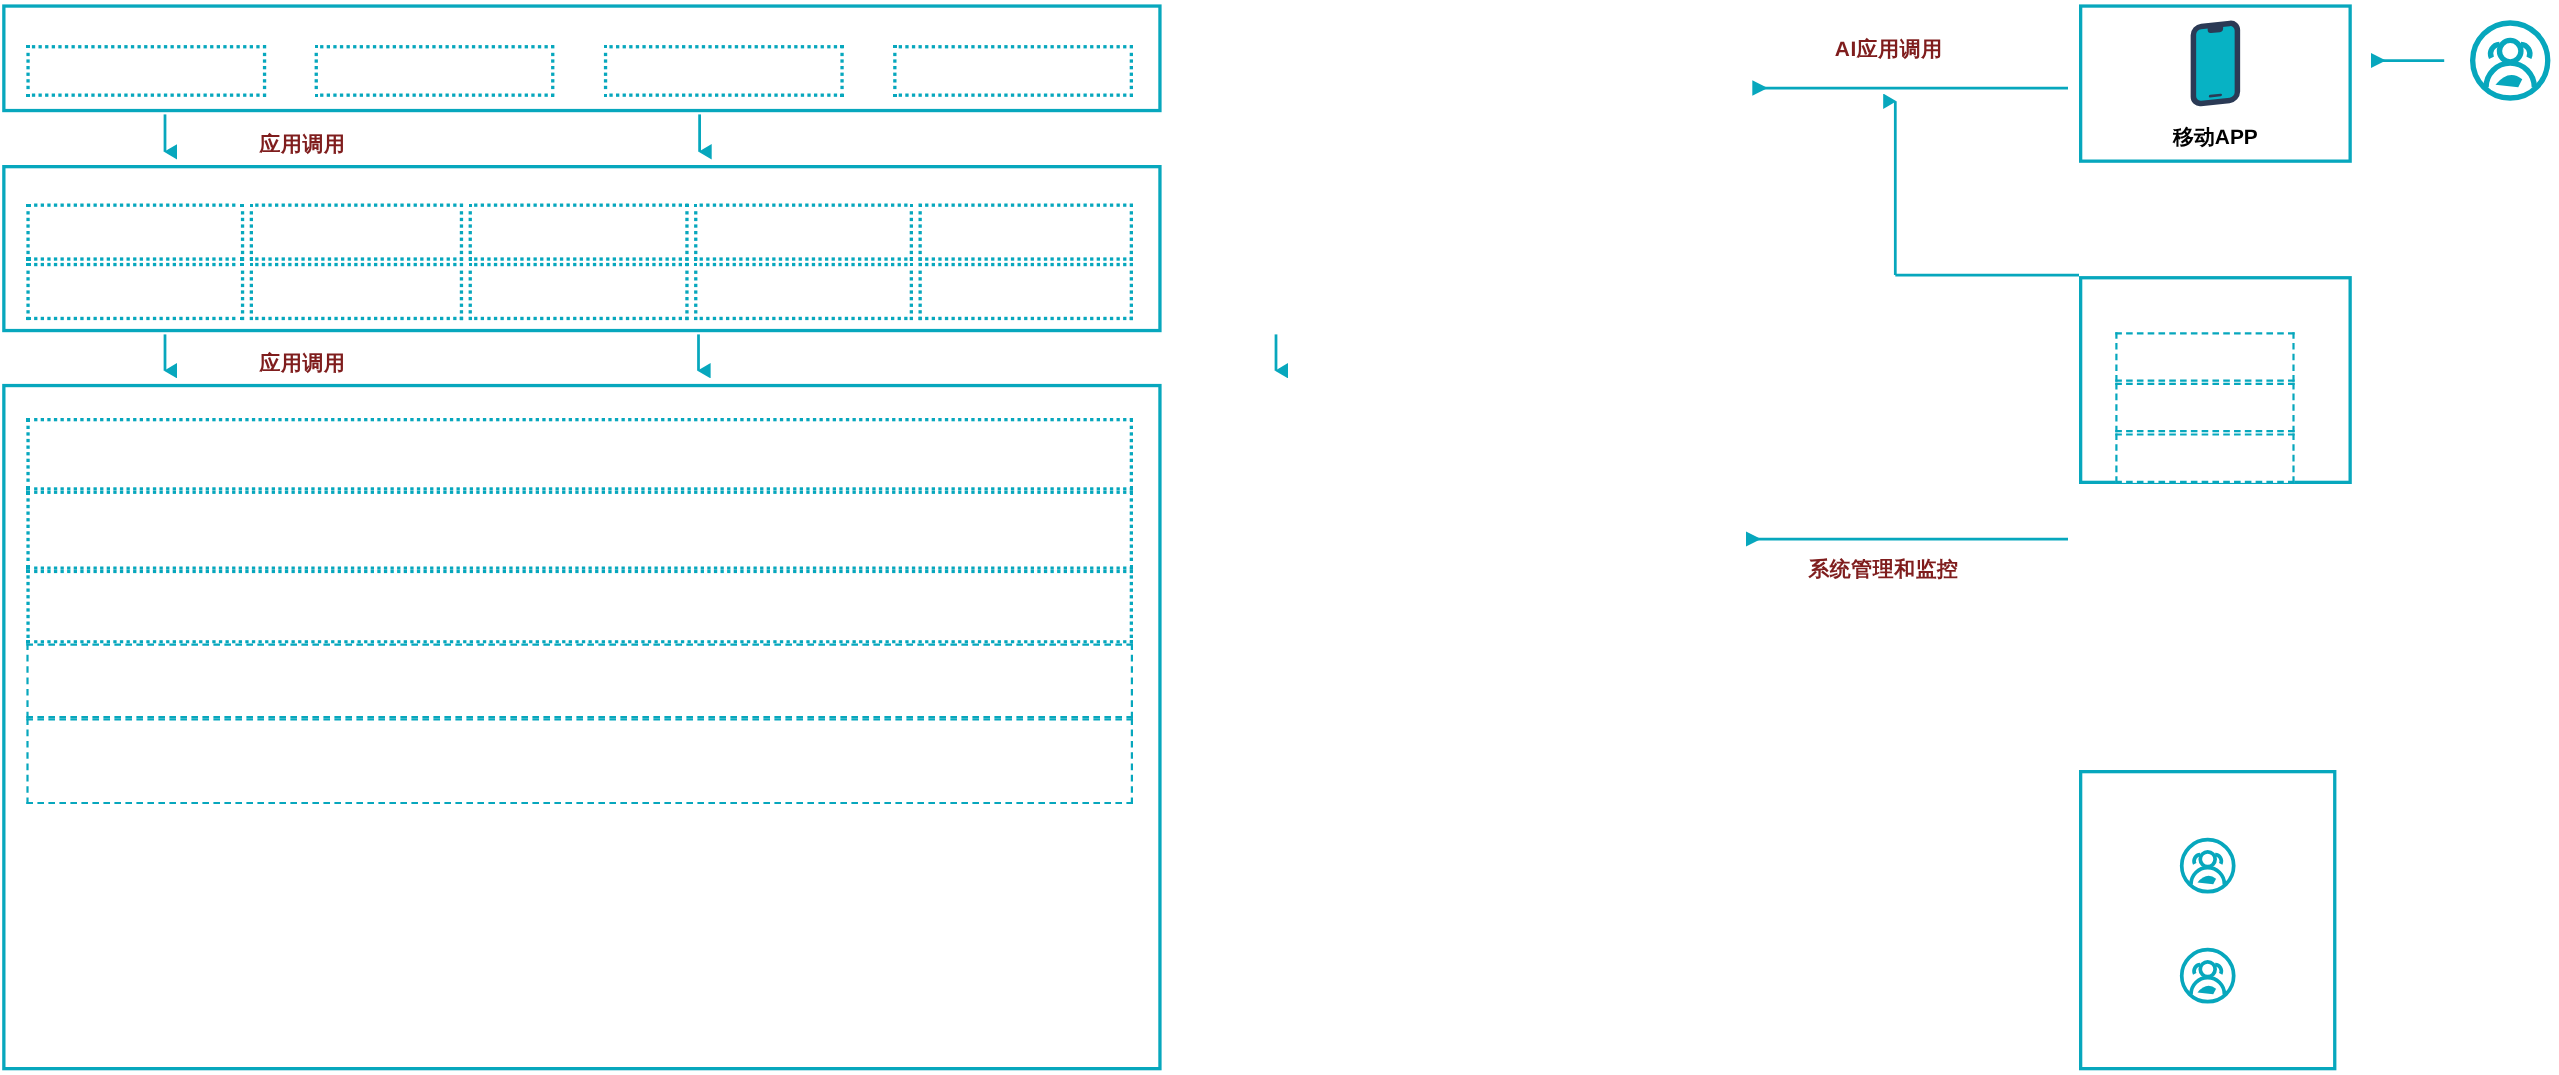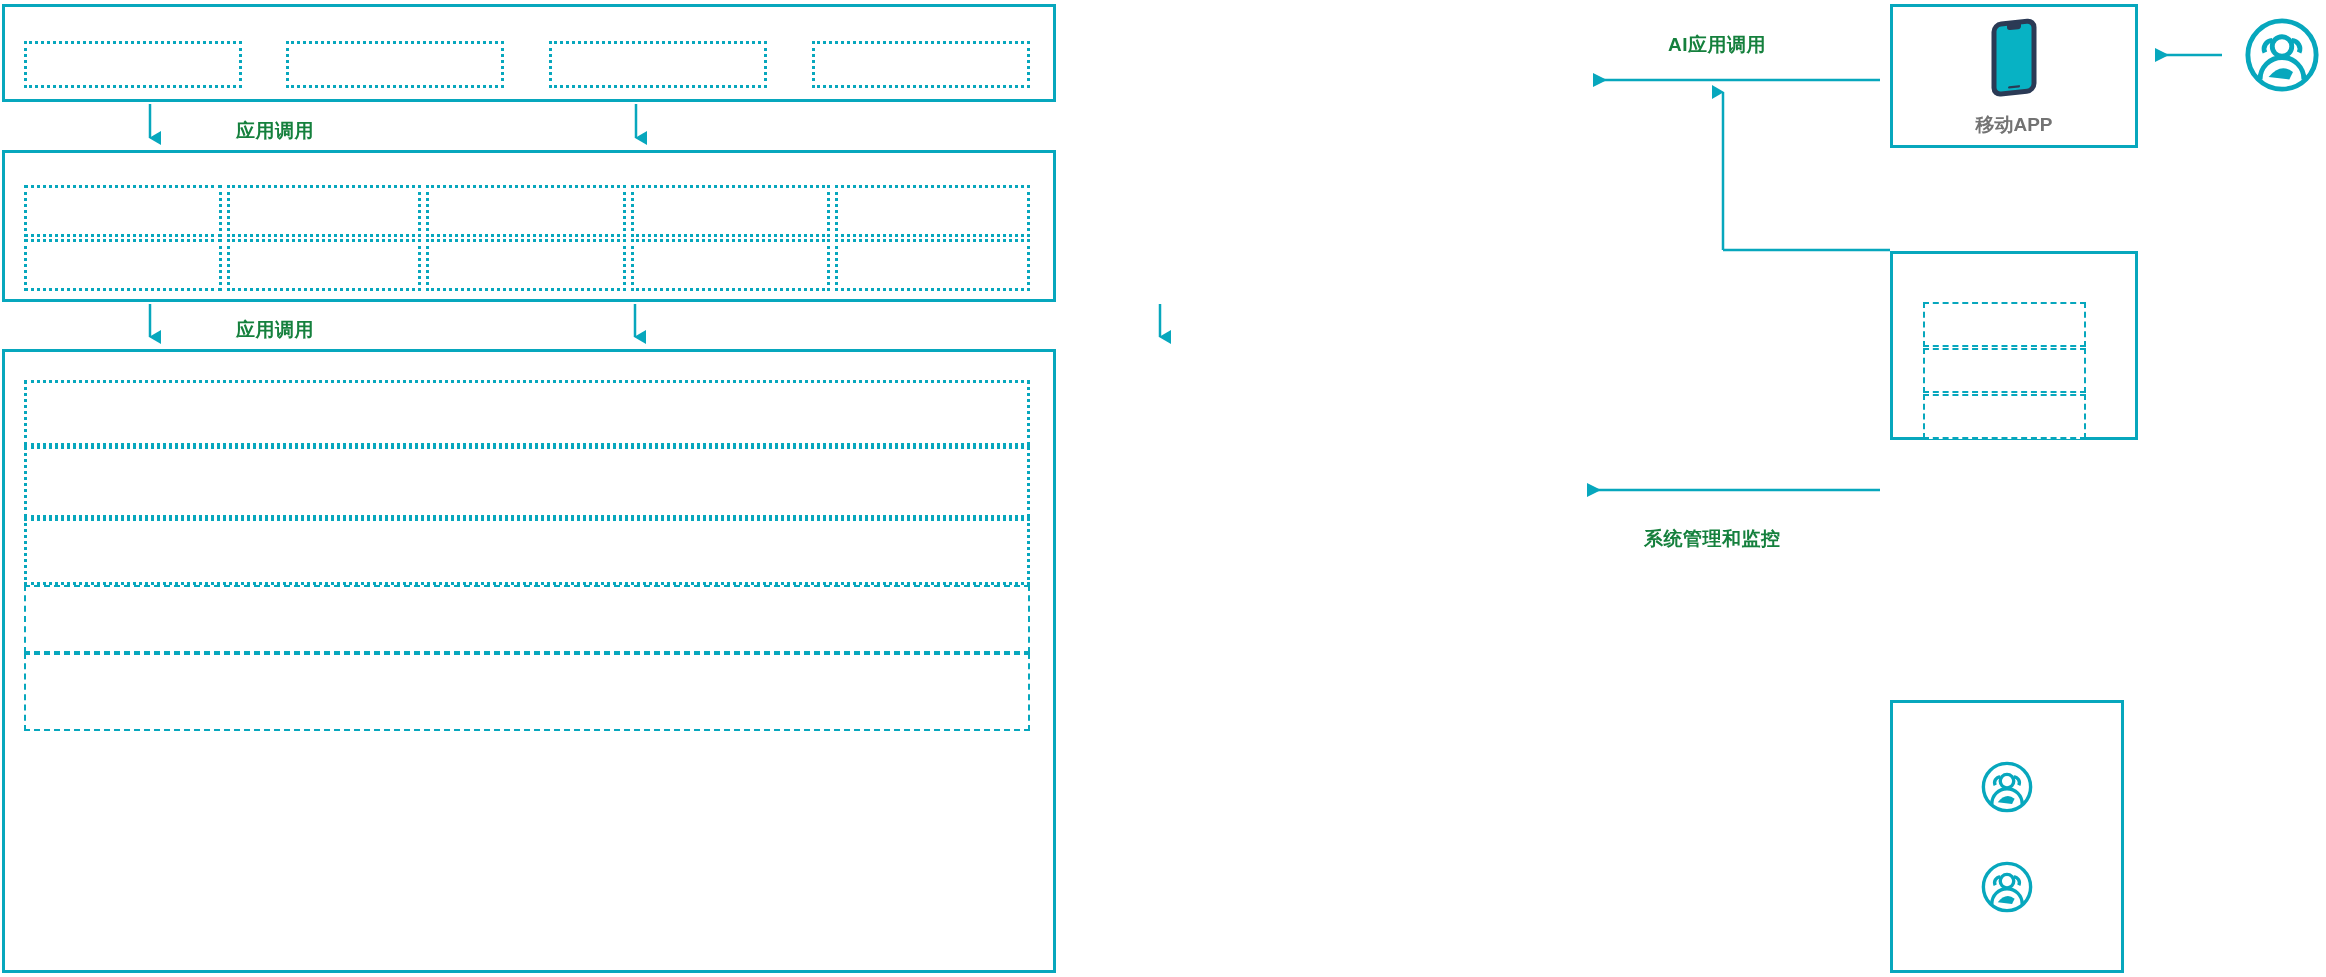--- a/index.html
+++ b/index.html
@@ -22,21 +22,21 @@
     position:absolute;
     border:2px dashed #07a7bd;
     background:#ffffff;
     box-sizing:border-box;
   }
   .cell.dense{ border-style:dotted; border-width:3px; }
 
   
   .flow-label{
     position:absolute;
-    color:#15803d;
+    color:#7f1d1d;
     font-size:19px;
     font-weight:bold;
     white-space:nowrap;
     letter-spacing:.5px;
     text-align:right;
   }
 
   
   .arrows{position:absolute;inset:0;pointer-events:none;}
 
@@ -45,21 +45,21 @@
     position:absolute;
     border:3px solid #07a7bd;
     background:#ffffff;
     box-sizing:border-box;
     display:flex;
     flex-direction:column;
     align-items:center;
     justify-content:center;
   }
   .node-label{
-    color:#737373;
+    color:#000000;
     font-size:19px;
     font-weight:bold;
     margin-top:14px;
     white-space:nowrap;
   }
   .icon-wrap{display:block;line-height:0;}
   .people-free{position:absolute;line-height:0;}
 </style>
 </head>
 <body>
@@ -95,21 +95,21 @@
   </div>
   <div class="cell dense" style="left:24px;top:380px;width:1006px;height:66px;"></div>
   <div class="cell dense" style="left:24px;top:446px;width:1006px;height:72px;"></div>
   <div class="cell dense" style="left:24px;top:518px;width:1006px;height:67px;"></div>
   <div class="cell" style="left:24px;top:585px;width:1006px;height:68px;"></div>
   <div class="cell" style="left:24px;top:653px;width:1006px;height:78px;"></div>
 
   <div class="flow-label" style="left:236px;top:118px;">应用调用</div>
   <div class="flow-label" style="left:236px;top:317px;">应用调用</div>
   <div class="flow-label" style="left:1668px;top:32px;">AI应用调用</div>
-  <div class="flow-label" style="left:1644px;top:526px;">系统管理和监控</div>
+  <div class="flow-label" style="left:1644px;top:505px;">系统管理和监控</div>
 
   <svg class="arrows" width="2326" height="977" viewBox="0 0 2326 977">
     <defs>
       <marker id="arrow-down" markerWidth="14" markerHeight="12" refX="7" refY="11" orient="auto" markerUnits="userSpaceOnUse">
         <path d="M0,0 L14,0 L7,12 Z" fill="#07a7bd"></path>
       </marker>
       <marker id="arrow-left" markerWidth="14" markerHeight="14" refX="13" refY="7" orient="auto" markerUnits="userSpaceOnUse">
         <path d="M14,0 L14,14 L0,7 Z" fill="#07a7bd"></path>
       </marker>
       <marker id="arrow-up" markerWidth="14" markerHeight="12" refX="7" refY="11" orient="auto" markerUnits="userSpaceOnUse">

